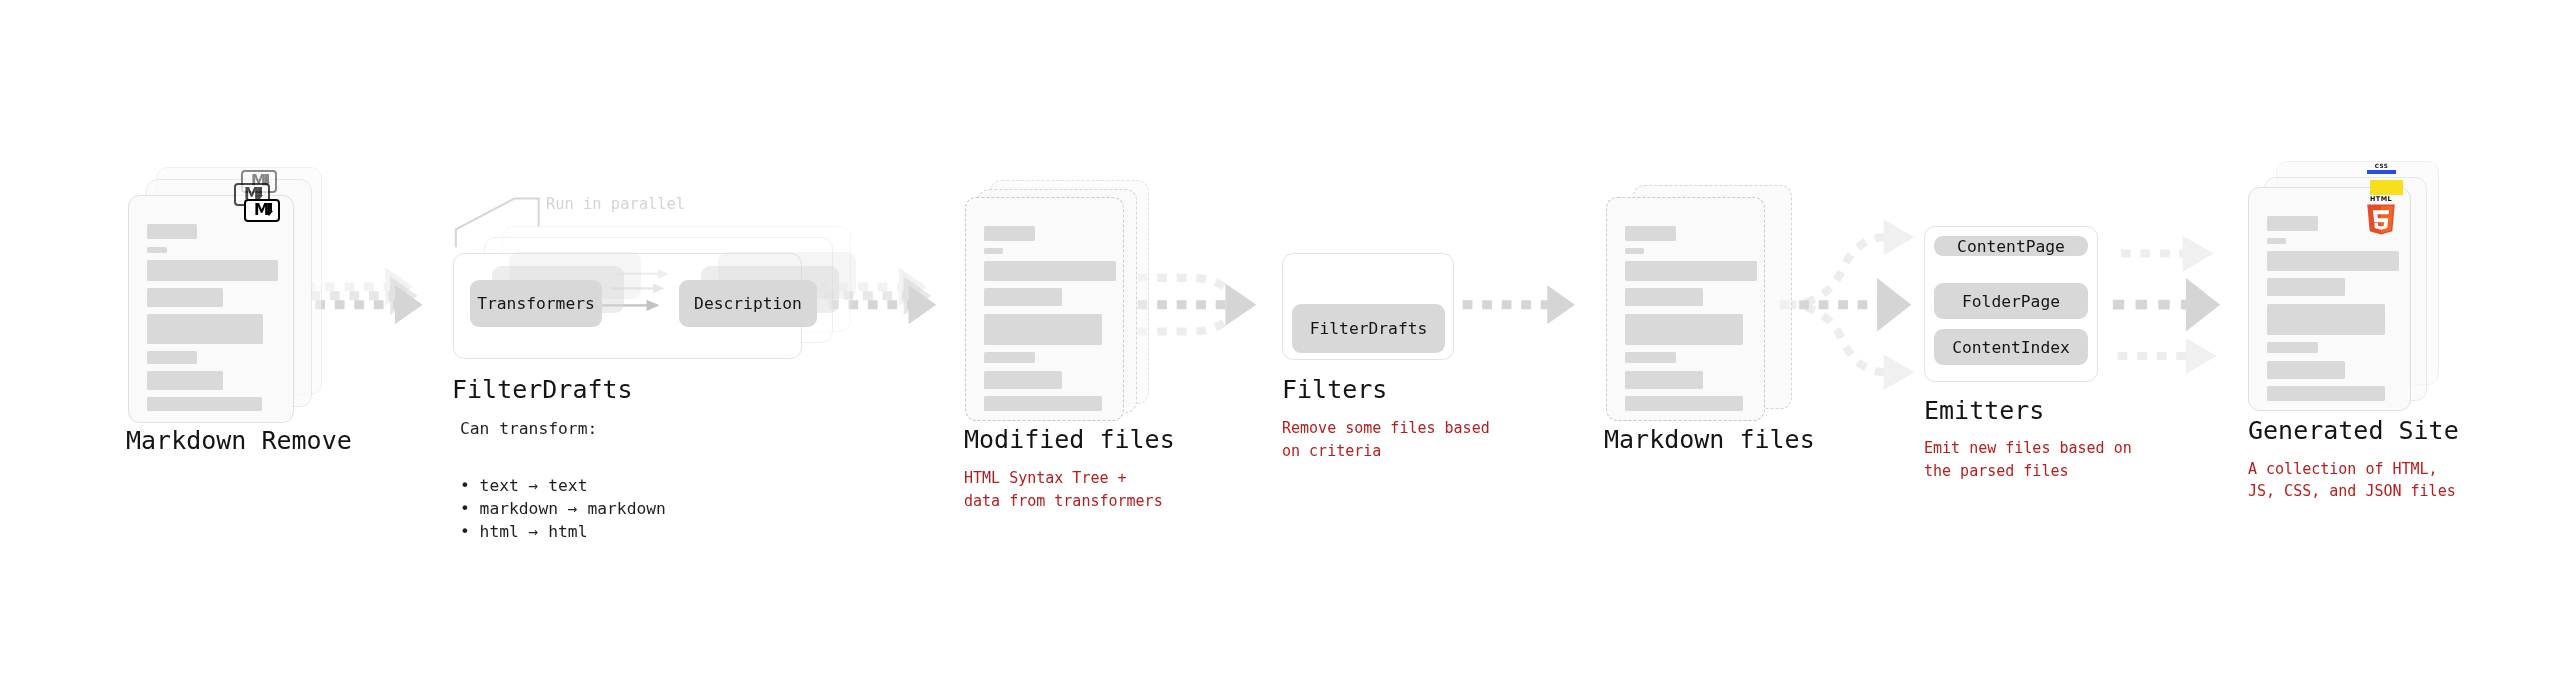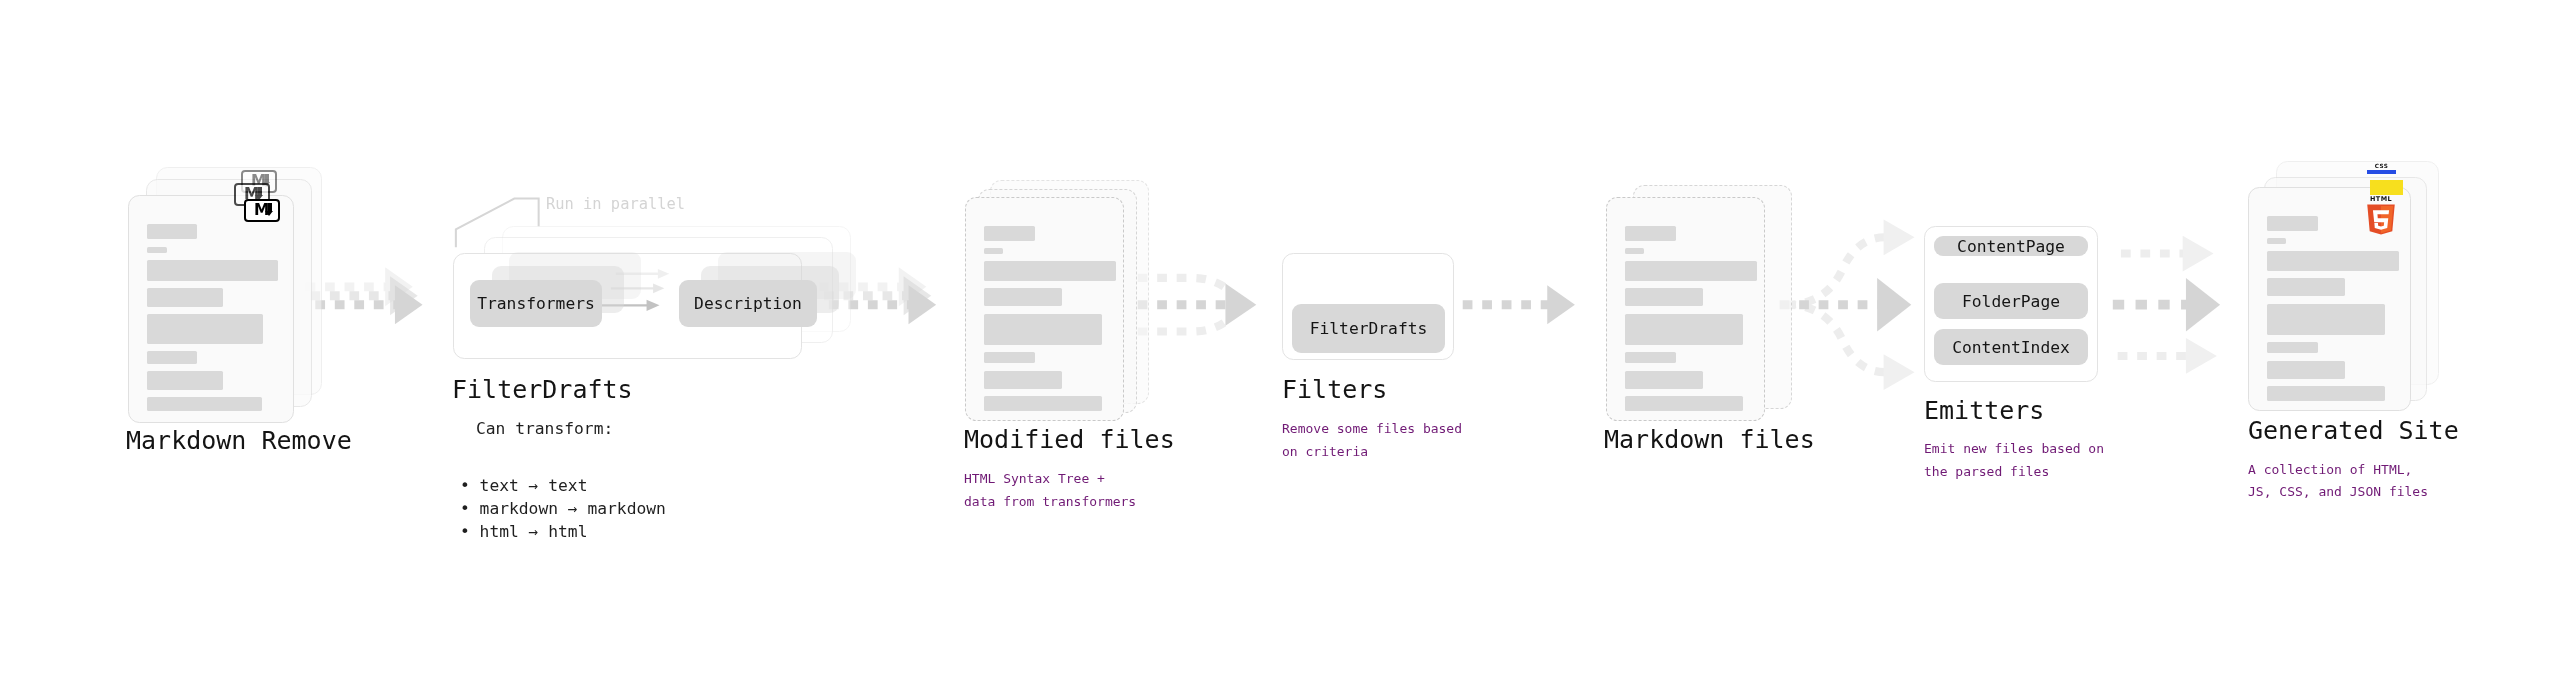--- a/index.html
+++ b/index.html
@@ -23,23 +23,23 @@
 
   .label-title {
     font-family: "DejaVu Sans Mono", "Liberation Mono", monospace;
     font-size: 25px;
     color: #141414;
     letter-spacing: 0px;
     white-space: pre;
   }
   .label-sub {
     font-family: "DejaVu Sans Mono", "Liberation Mono", monospace;
-    font-size: 13px;
+    font-size: 15px;
     line-height: 23px;
-    color: #701a75;
+    color: #b91c1c;
     white-space: pre;
   }
   .label-sub-lead {
     font-family: "DejaVu Sans Mono", "Liberation Mono", monospace;
     font-size: 16.3px;
     line-height: 23px;
     color: #1f1f1f;
     white-space: pre;
   }
   .bullets { list-style: none; }
@@ -279,21 +279,21 @@
     <div class="pill ghost2" style="left:509px; top:252px; width:132px; height:47px;"></div>
     <div class="pill ghost" style="left:492px; top:266px; width:132px; height:47px;"></div>
     <div class="pill" style="left:470px; top:280px; width:132px; height:47px;">Transformers</div>
 
     <div class="pill ghost2" style="left:718px; top:252px; width:138px; height:47px;"></div>
     <div class="pill ghost" style="left:701px; top:266px; width:138px; height:47px;"></div>
     <div class="pill" style="left:679px; top:280px; width:138px; height:47px;">Description</div>
 
     <div class="label-title" style="position:absolute; left:452px; top:375px;">FilterDrafts</div>
 
-    <div class="label-sub-lead" style="position:absolute; left:476px; top:417px;">Can transform:</div>
+    <div class="label-sub-lead" style="position:absolute; left:460px; top:417px;">Can transform:</div>
 
     <ul class="bullets" style="position:absolute; left:460px; top:440px;margin-top:34px;">
       <li>text → text</li>
       <li>markdown → markdown</li>
       <li>html → html</li>
     </ul>
   </div>
 
   <div class="stage" style="left:0; top:0;">
     <div class="doc-card dashed doc-ghost2" style="left:990px; top:180px; width:159px; height:224px;"></div>

